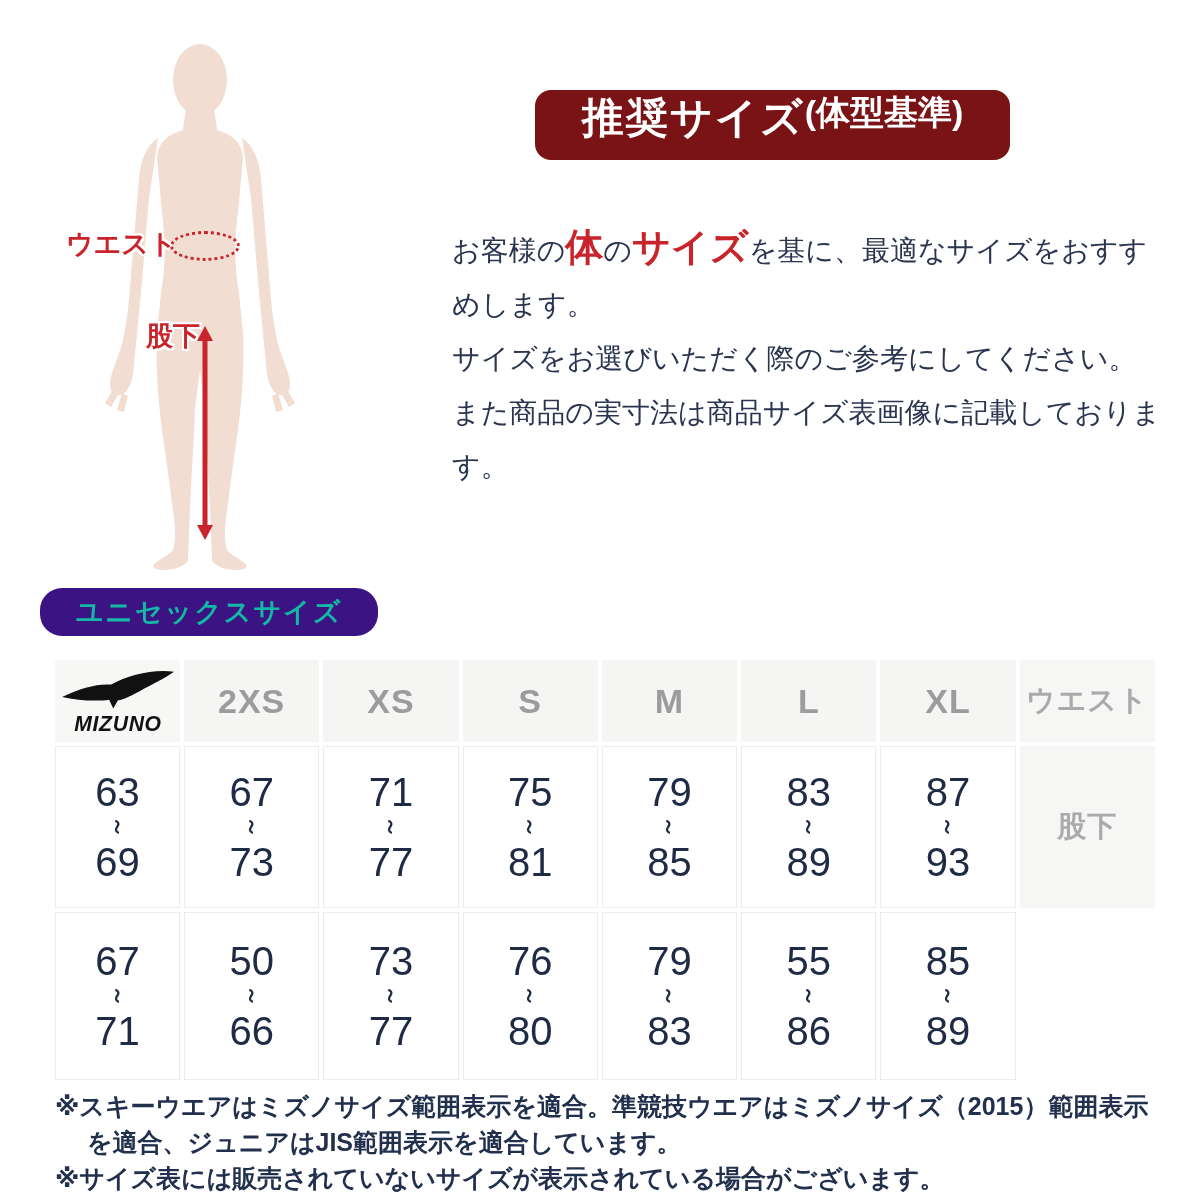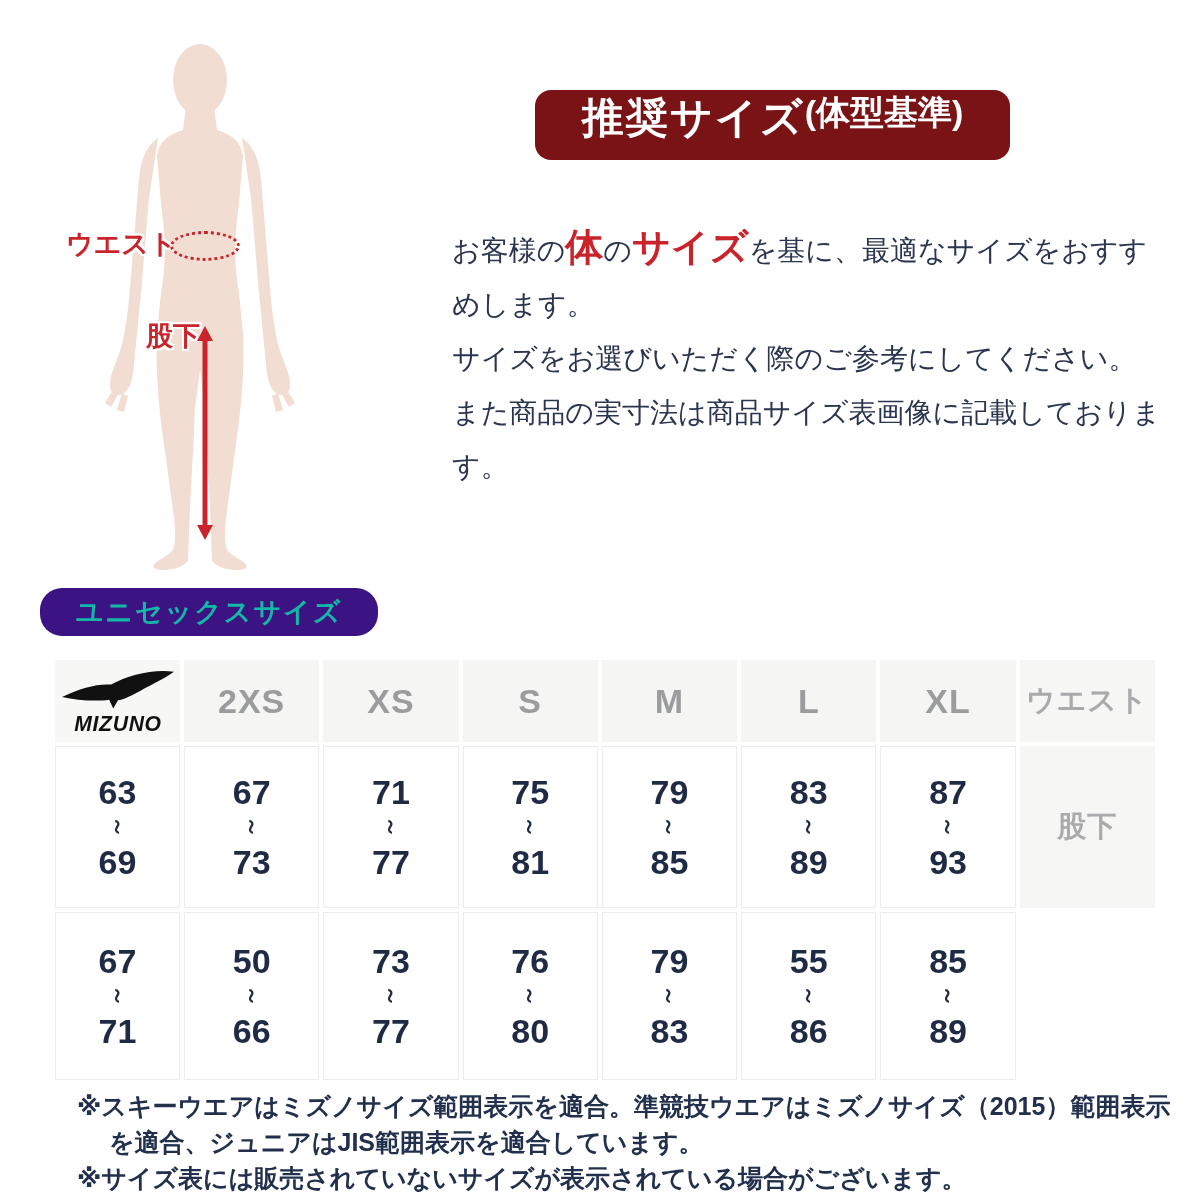--- a/index.html
+++ b/index.html
@@ -52,28 +52,28 @@
     grid-template-rows:82px 162px 168px;gap:4px;
   }
   .cell{display:flex;align-items:center;justify-content:center;}
   .cell.head{background:#f5f5f4;color:#9b9c9e;font-size:34px;font-weight:700;letter-spacing:1px;text-align:right;}
   .cell.logo{background:#f7f7f6;}
   .cell.rowlabel{background:#f6f6f5;color:#a9aaac;font-size:29px;font-weight:700;letter-spacing:1px;}
   .cell.data{
     background:#fff;border:1px solid #ececec;
     flex-direction:column;color:#1f2a44;
   }
-  .cell.data .num{font-size:34px;font-weight:700;line-height:44px;}
+  .cell.data .num{font-size:40px;font-weight:400;line-height:44px;}
   .cell.data .tilde{
     font-size:22px;line-height:20px;transform:rotate(90deg);
     color:#1f2a44;font-weight:600;margin:3px 0;
   }
   
   .notes{position:absolute;left:55px;top:1088px;width:1110px;
-    font-size:25px;line-height:36px;font-weight:700;color:#22304e;margin-left:22px;}
+    font-size:25px;line-height:36px;font-weight:700;color:#22304e;}
   .note{padding-left:32px;text-indent:-32px;}
 </style>
 </head>
 <body>
 
 <div class="figure-wrap">
   <svg width="200" height="535" viewBox="0 0 200 535">
     <g fill="#f1ddd1">
       <ellipse cx="100" cy="42" rx="27" ry="36"></ellipse>
       <path d="M86 70 L114 70 L118 98 L82 98 Z"></path>

